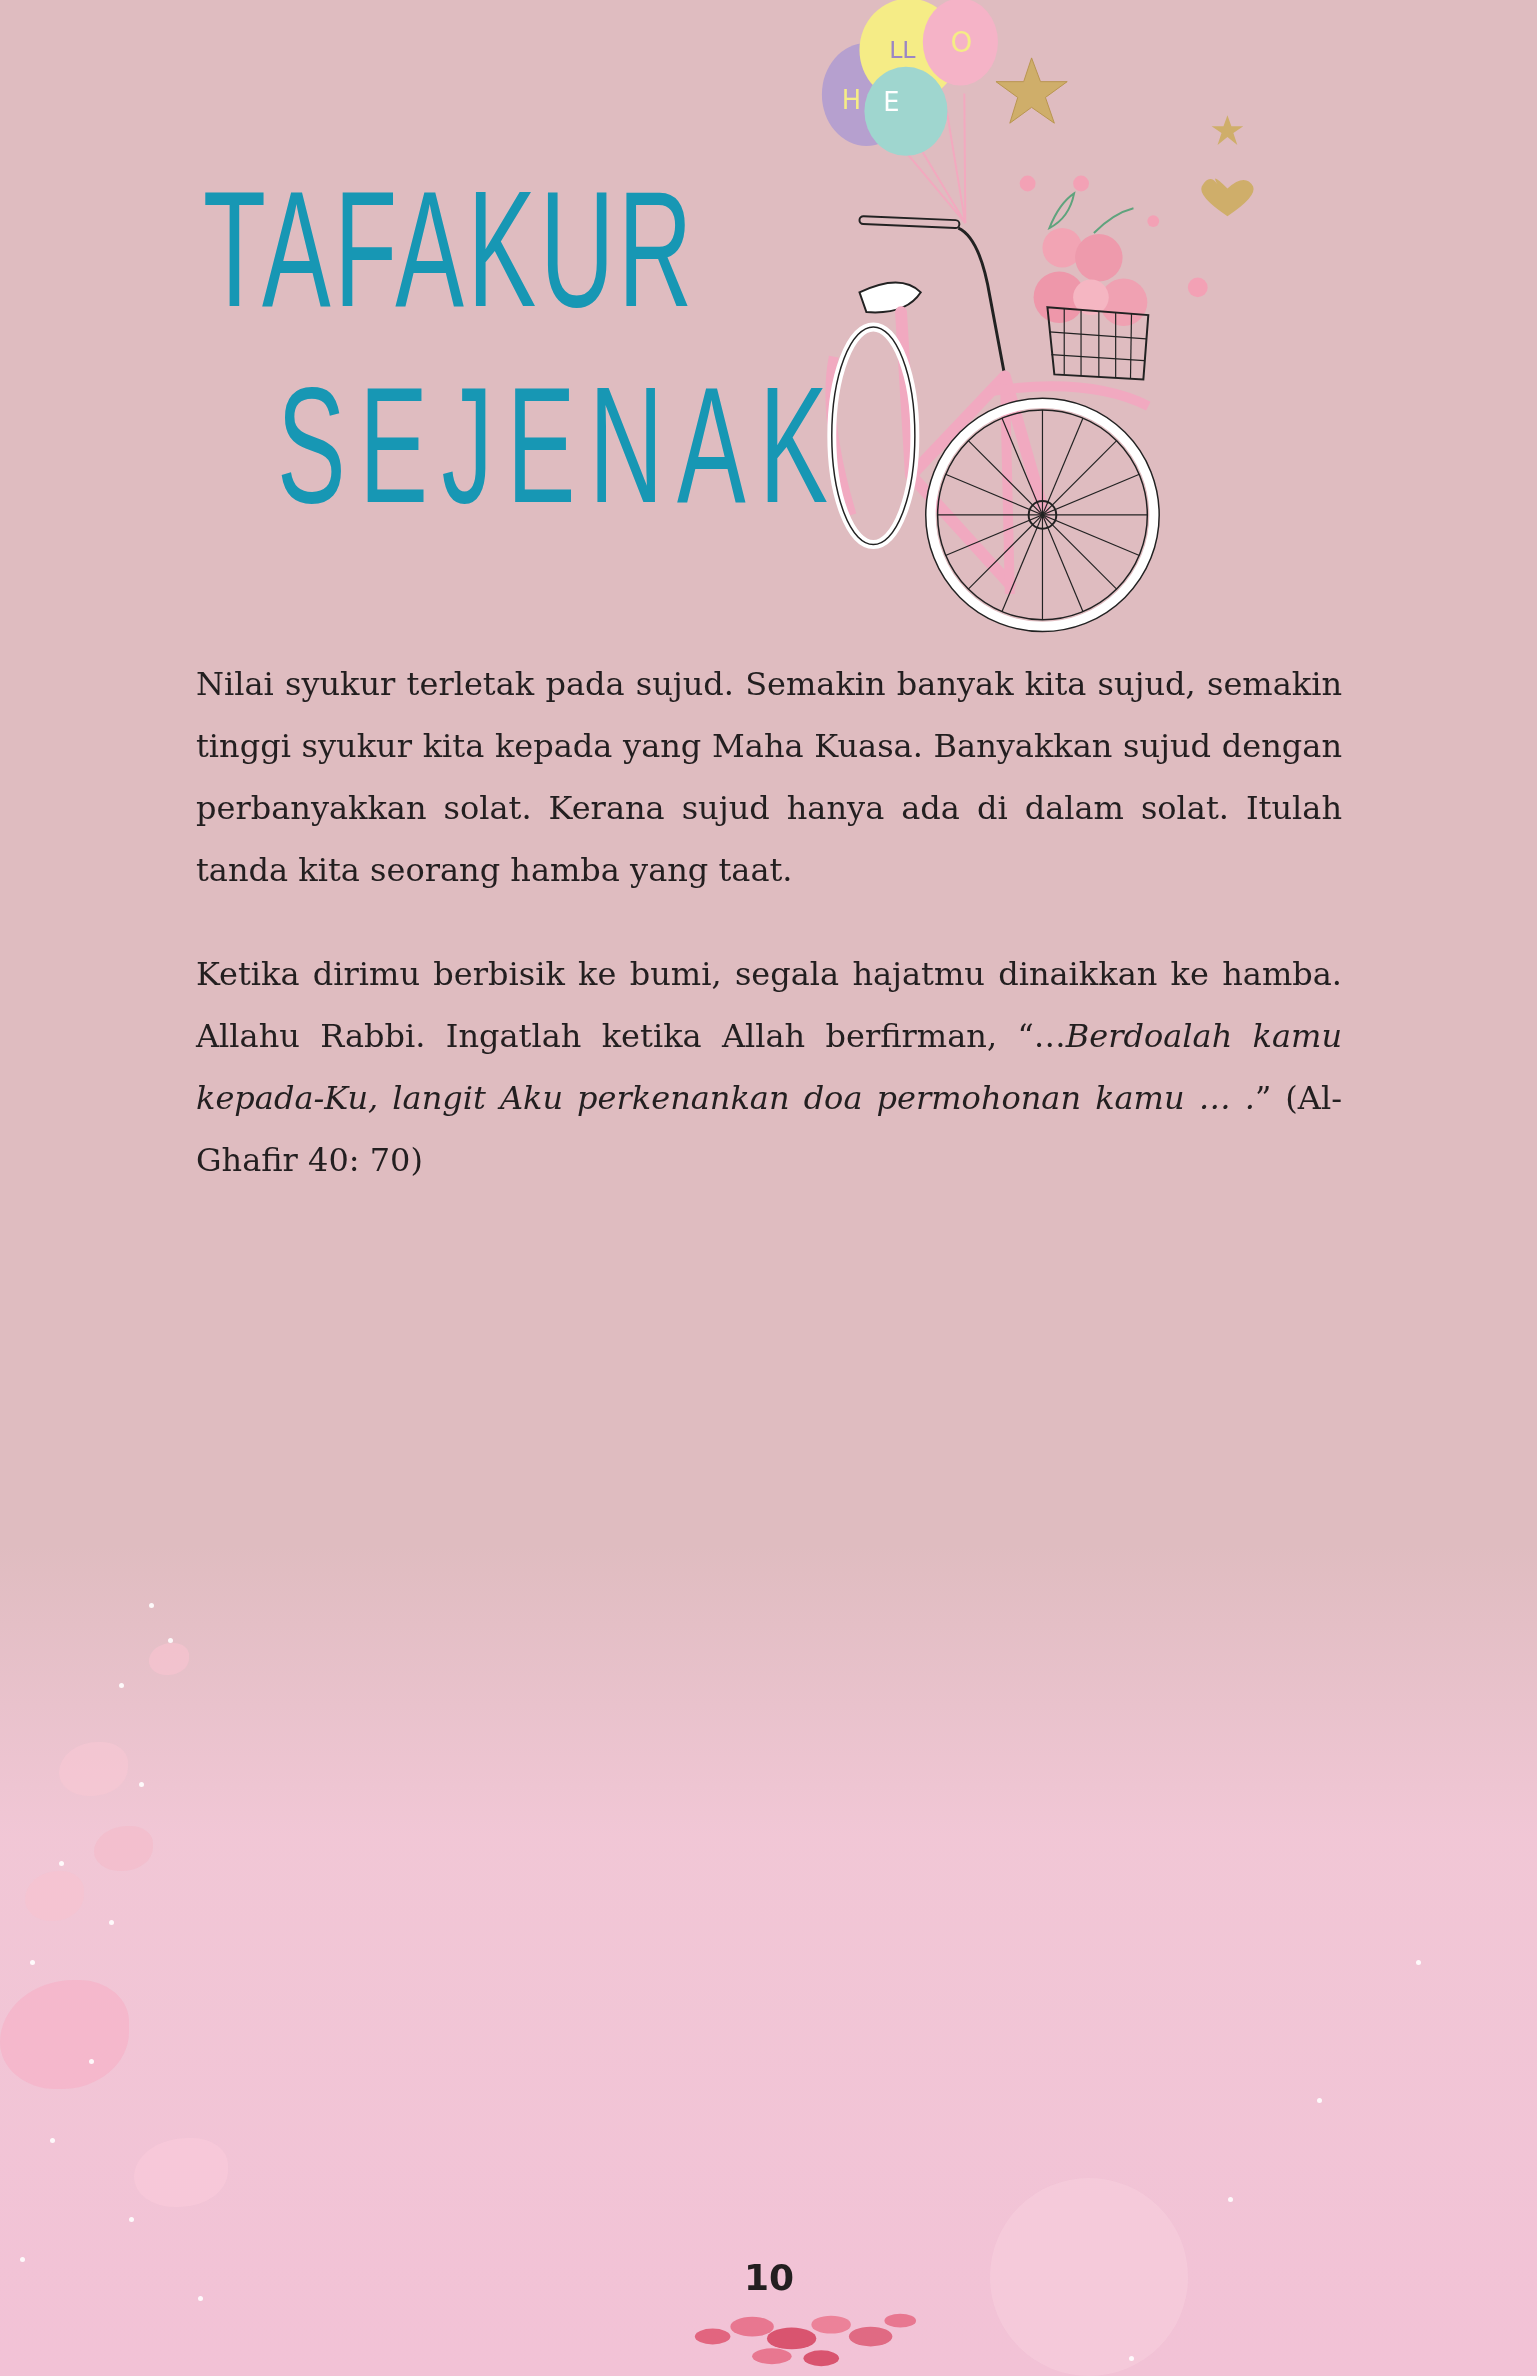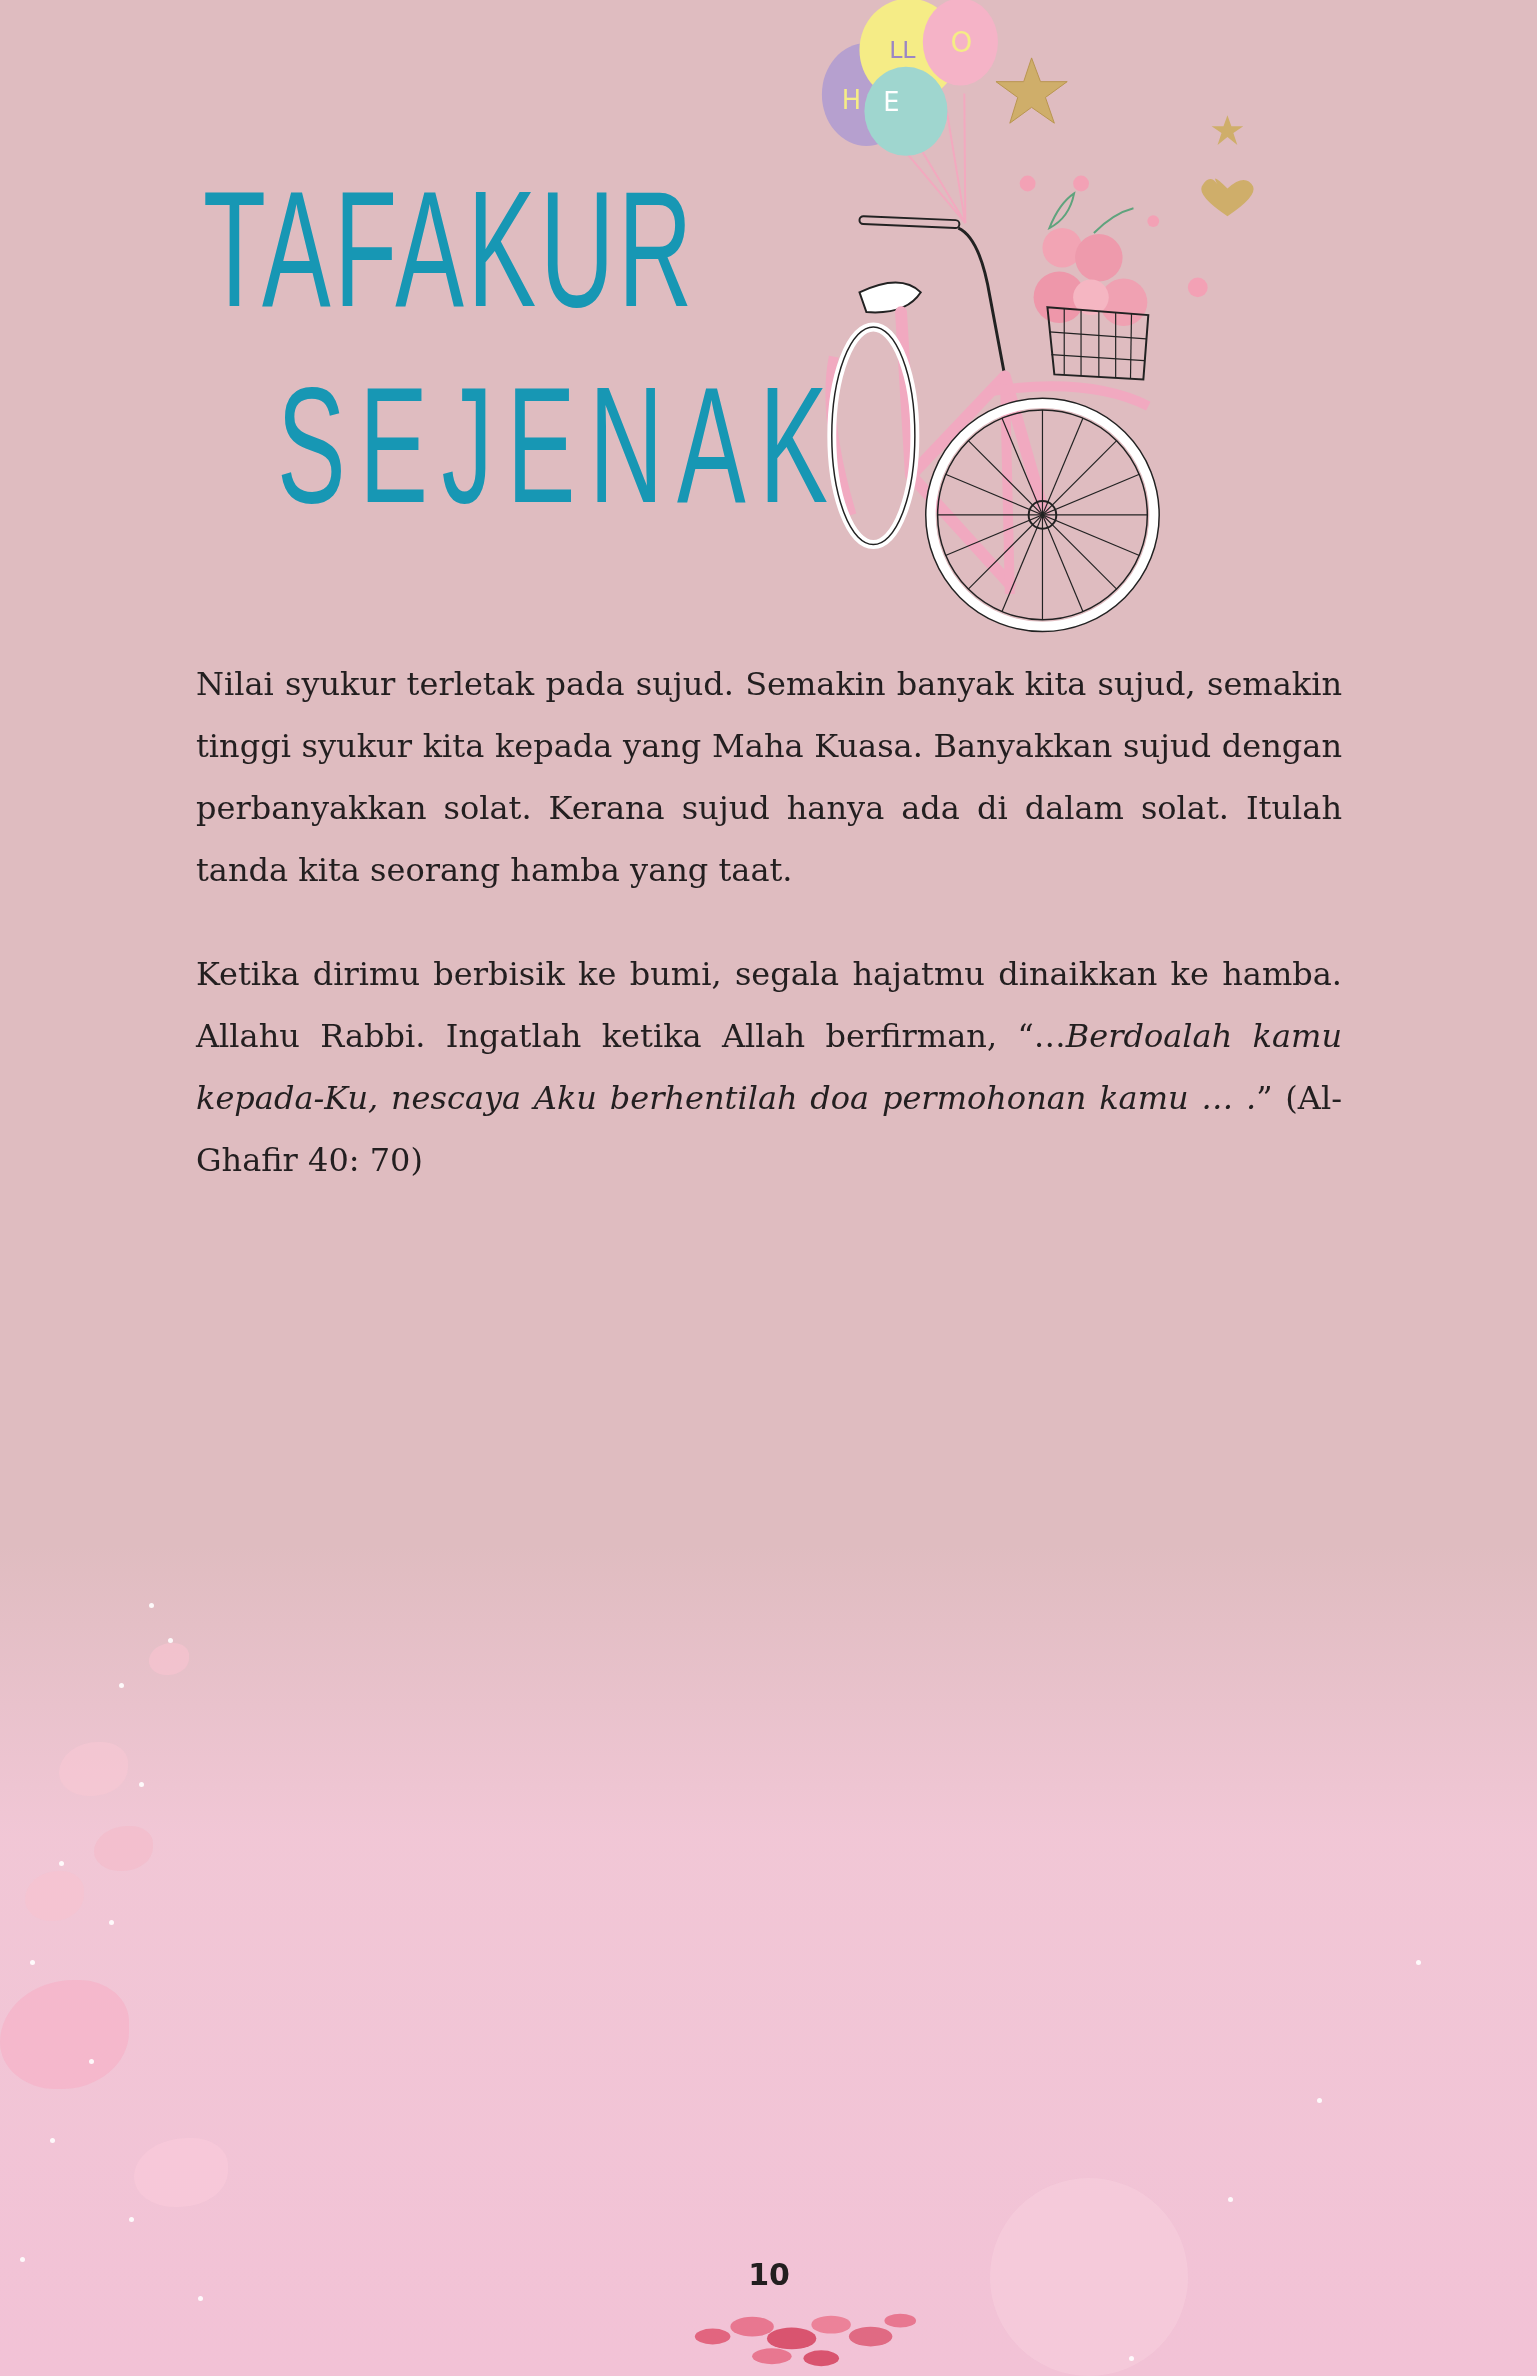--- a/index.html
+++ b/index.html
@@ -39,21 +39,21 @@
   .body {
     position: absolute; left: 196px; width: 1146px; top: 653px;
     font-size: 32px; line-height: 62px; color: #231f20;
     text-align: justify;
   }
   .body p { margin: 0 0 42px 0; }
   .body em { font-style: italic; }
 
   .page-number {
     position: absolute; left: 0; right: 0; top: 2257px; text-align: center;
-    font-family: "DejaVu Sans", sans-serif; font-weight: bold; font-size: 30px; color: #231f20;
+    font-family: "DejaVu Sans", sans-serif; font-weight: bold; font-size: 36px; color: #231f20;
   }
   .rose-petals { position: absolute; left: 673px; top: 2297px; width: 257px; height: 79px; }
 </style>
 </head>
 <body>
 
 <div class="page">
 
   <div class="bg-bottom">
     <div class="petal" style="left:59px;top:198px;width:69px;height:54px;background:#f6c7d3;"></div>
@@ -157,21 +157,21 @@
         <line x1="308" y1="445" x2="158" y2="595"></line>
       <line x1="192" y1="422" x2="274" y2="618"></line>
         <line x1="274" y1="422" x2="192" y2="618"></line>
       <line x1="135" y1="479" x2="331" y2="561"></line>
         <line x1="331" y1="479" x2="135" y2="561"></line>
     </g>
   </svg>
 
   <div class="body">
     <p>Nilai syukur terletak pada sujud. Semakin banyak kita sujud, semakin tinggi syukur kita kepada yang Maha Kuasa. Banyakkan sujud dengan perbanyakkan solat. Kerana sujud hanya ada di dalam solat. Itulah tanda kita seorang hamba yang taat.</p>
-    <p><span>Ketika dirimu berbisik ke bumi, segala hajatmu dinaikkan ke hamba. Allahu Rabbi. Ingatlah ketika Allah berfirman, “…</span><em>Berdoalah kamu kepada-Ku, nescaya Aku berhentilah doa permohonan kamu … .</em><span>” (Al-Ghafir 40: 70)</span></p>
+    <p><span>Ketika dirimu berbisik ke bumi, segala hajatmu dinaikkan ke hamba. Allahu Rabbi. Ingatlah ketika Allah berfirman, “…</span><em>Berdoalah kamu kepada-Ku, langit Aku perkenankan doa permohonan kamu … .</em><span>” (Al-Ghafir 40: 70)</span></p>
   </div>
 
   <div class="page-number">10</div>
 
   <svg class="rose-petals" viewBox="0 0 260 80">
     <ellipse cx="40" cy="40" rx="18" ry="8" fill="#e2657f"></ellipse>
     <ellipse cx="80" cy="30" rx="22" ry="10" fill="#e87790"></ellipse>
     <ellipse cx="120" cy="42" rx="25" ry="11" fill="#d9546f"></ellipse>
     <ellipse cx="160" cy="28" rx="20" ry="9" fill="#ec8299"></ellipse>
     <ellipse cx="200" cy="40" rx="22" ry="10" fill="#e06a83"></ellipse>

